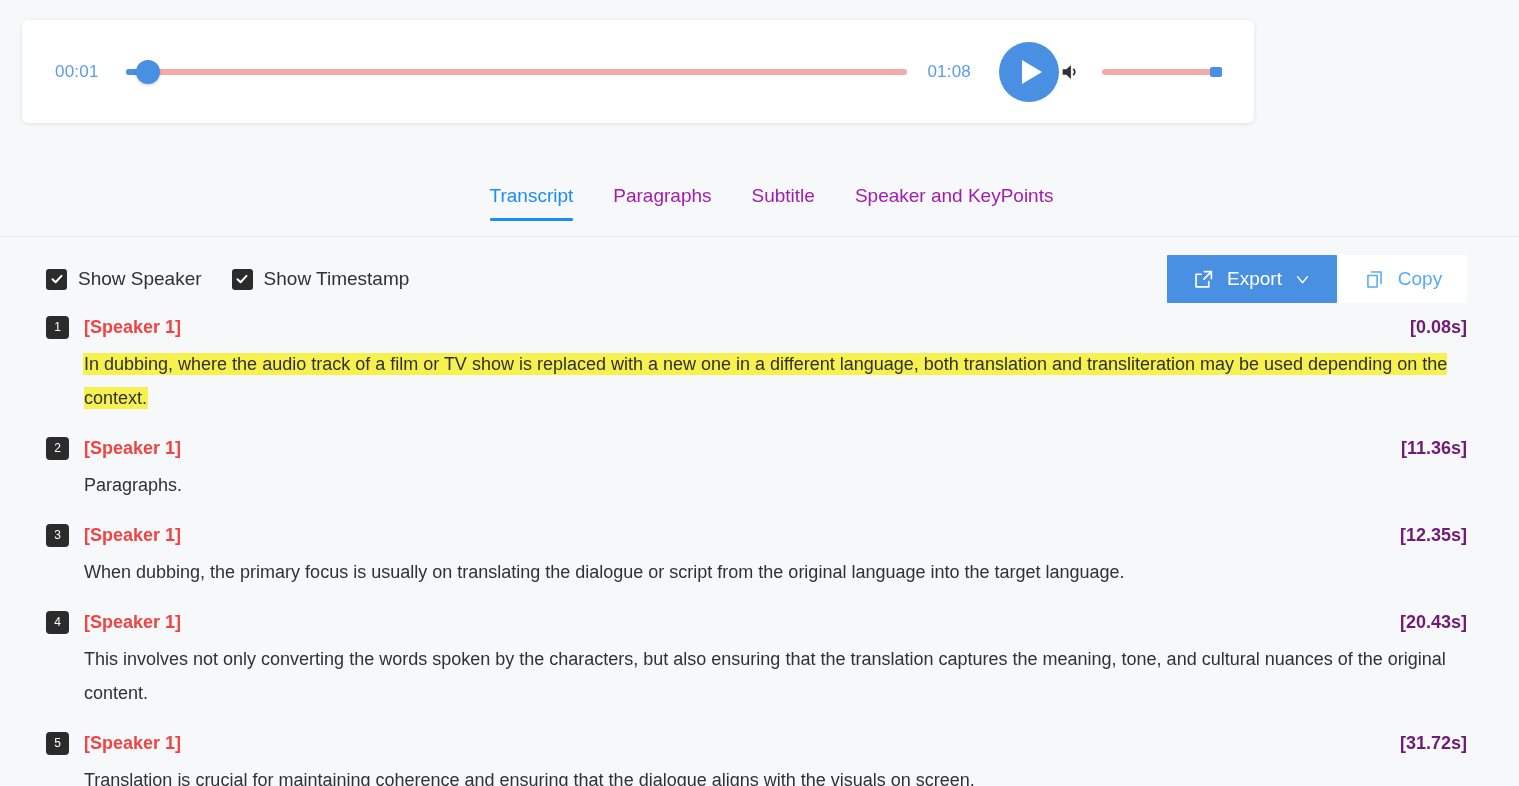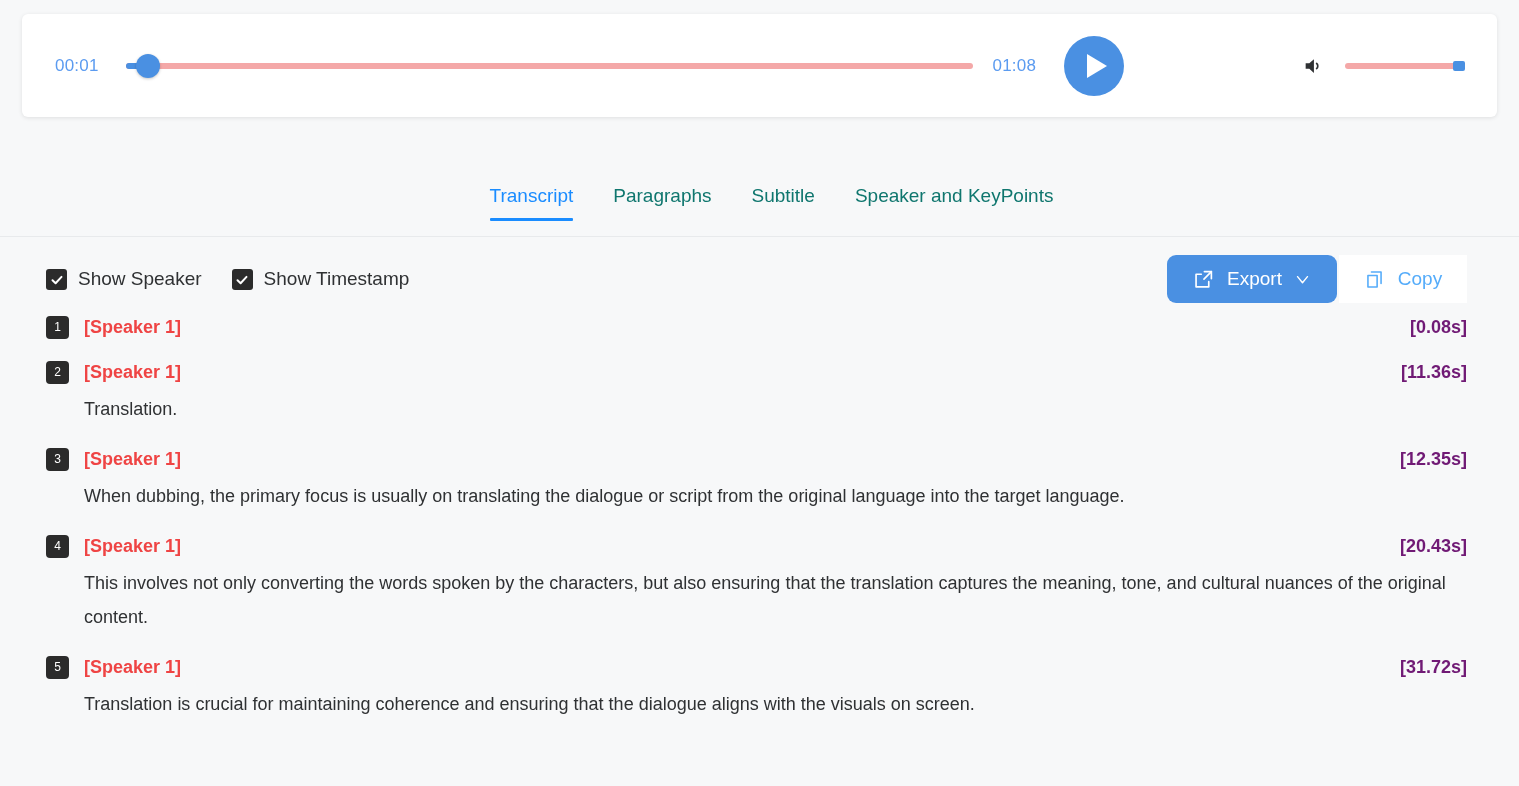--- a/index.html
+++ b/index.html
@@ -17,22 +17,22 @@
     position: relative;
     width: 1519px;
     height: 786px;
     background: #f7f8f9;
   }
 
   
   .player-card {
     position: absolute;
     left: 22px;
-    top: 14px;
-    width: 1475px;
+    top: 20px;
+    width: 1232px;
     height: 103px;
     background: #ffffff;
     border-radius: 6px;
     box-shadow: 0 1px 4px rgba(0,0,0,0.10);
     display: flex;
     align-items: center;
   }
 
   .time-label {
     color: #5b9bf0;
@@ -142,21 +142,21 @@
     width: 1519px;
     display: flex;
     justify-content: center;
     align-items: flex-end;
   }
   .tab {
     position: relative;
     padding: 0 0 14px 0;
     margin: 0 20px;
     font-size: 19px;
-    color: #0f766e;
+    color: #a21caf;
     cursor: pointer;
     background: none;
     border: none;
     font-family: "Liberation Sans", sans-serif;
     line-height: 22px;
   }
   .tab.active { color: #1a8cff; }
   .tab.active::after {
     content: "";
     position: absolute;
@@ -181,21 +181,21 @@
     left: 0;
     top: 255px;
     width: 1519px;
     height: 48px;
     padding: 0 52px 0 46px;
     display: flex;
     align-items: center;
   }
   .check-item {
     display: flex;
-    align-items: flex-end;
+    align-items: center;
     cursor: pointer;
     margin-right: 30px;
   }
   .checkbox {
     width: 21px;
     height: 21px;
     border-radius: 3px;
     background: #2b2b2b;
     display: flex;
     align-items: center;
@@ -223,21 +223,21 @@
     border: none;
     cursor: pointer;
     font-size: 19px;
     font-family: "Liberation Sans", sans-serif;
     background: #ffffff;
   }
   .btn-export {
     background: #4a90e2;
     color: #ffffff;
     width: 170px;
-    border-radius: 9px;
+    border-radius: 1px;
   }
   .btn-export .lbl { margin-left: 13px; }
   .btn-export .chev { margin-left: 12px; display:block; }
   .btn-copy {
     width: 128px;
     color: #55acfa;
     margin-left: 2px;
   }
   .btn-copy .lbl { margin-left: 13px; }
   .btn-edit {
@@ -395,29 +395,30 @@
   </div>
 
   <div class="transcript">
 
     <div class="segment">
       <div class="seg-head">
         <span class="seg-num">1</span>
         <span class="seg-speaker">[Speaker 1]</span>
         <span class="seg-time">[0.08s]</span>
       </div>
+      <div class="seg-text"><span class="hl">In dubbing, where the audio track of a film or TV show is replaced with a new one in a different language, both translation and transliteration may be used depending on the context.</span></div>
     </div>
 
     <div class="segment">
       <div class="seg-head">
         <span class="seg-num">2</span>
         <span class="seg-speaker">[Speaker 1]</span>
         <span class="seg-time">[11.36s]</span>
       </div>
-      <div class="seg-text">Translation.</div>
+      <div class="seg-text">Paragraphs.</div>
     </div>
 
     <div class="segment">
       <div class="seg-head">
         <span class="seg-num">3</span>
         <span class="seg-speaker">[Speaker 1]</span>
         <span class="seg-time">[12.35s]</span>
       </div>
       <div class="seg-text">When dubbing, the primary focus is usually on translating the dialogue or script from the original language into the target language.</div>
     </div>

